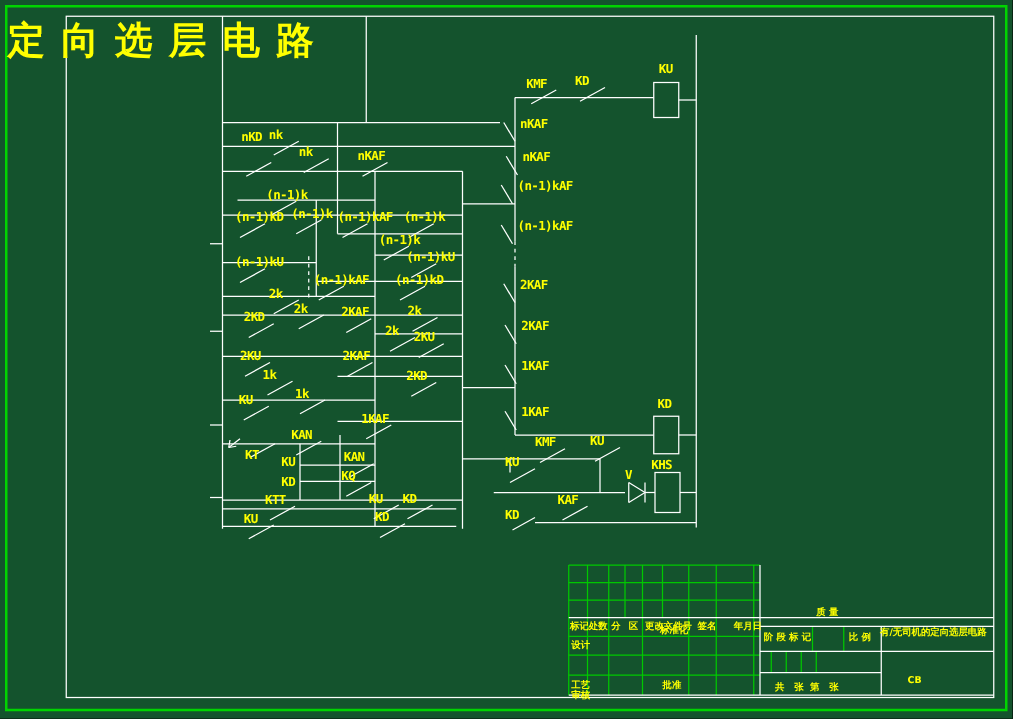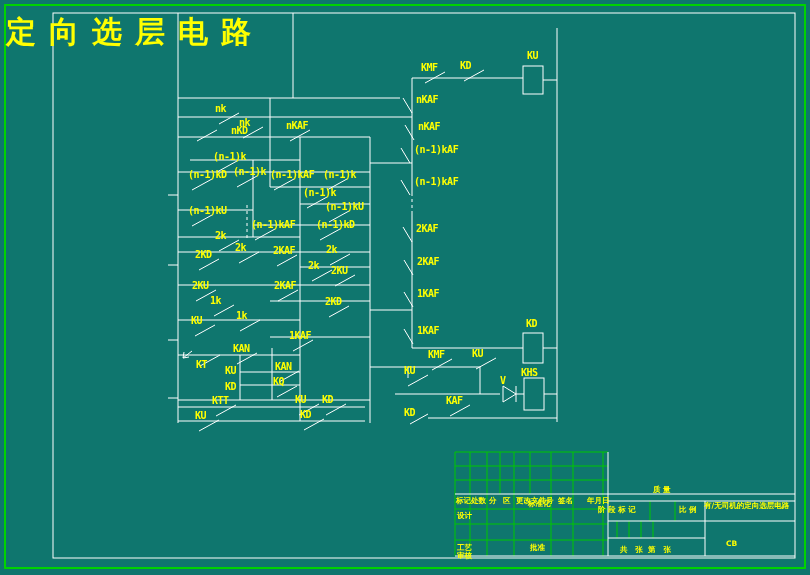--- a/index.html
+++ b/index.html
@@ -1,16 +1,16 @@
 <!DOCTYPE html>
 <html><head>
 <meta charset="utf-8">
 <style>
   html,body{margin:0;padding:0;background:#000;}
-  #stage{position:relative;width:810px;height:575px;background:#0f766e;overflow:hidden;
+  #stage{position:relative;width:810px;height:575px;background:#14532d;overflow:hidden;
          font-family:"DejaVu Sans", sans-serif;cursor:default;}
   #wires{position:absolute;left:0;top:0;z-index:1;}
   #label-layer{position:absolute;left:0;top:0;width:810px;height:575px;z-index:2;pointer-events:none;}
   .clabel{position:absolute;color:#ffff00;font:bold 10px "DejaVu Sans Mono", monospace;
           line-height:1;white-space:pre;letter-spacing:-0.5px;}
   .tlabel{position:absolute;color:#ffff00;font:bold 7.5px "DejaVu Sans", sans-serif;
           line-height:1;white-space:pre;}
   #main-title{position:absolute;left:6px;top:12px;color:#ffff00;
           font:bold 30px "DejaVu Sans", sans-serif;letter-spacing:13px;white-space:pre;z-index:3;}
 </style>
@@ -202,21 +202,21 @@
       <span class="clabel" style="left: 417px; top: 326px;">1KAF</span>
       <span class="clabel" style="left: 428px; top: 350px;">KMF</span>
       <span class="clabel" style="left: 472px; top: 349px;">KU</span>
       <span class="clabel" style="left: 526px; top: 319px;">KD</span>
       <span class="clabel" style="left: 404px; top: 366px;">KU</span>
       <span class="clabel" style="left: 446px; top: 396px;">KAF</span>
       <span class="clabel" style="left: 500px; top: 376px;">V</span>
       <span class="clabel" style="left: 521px; top: 368px;">KHS</span>
       <span class="clabel" style="left: 404px; top: 408px;">KD</span>
       <span class="clabel" style="left: 215px; top: 104px;">nk</span>
-      <span class="clabel" style="left: 193px; top: 126px; margin-left: 38px;">nKD</span>
+      <span class="clabel" style="left: 193px; top: 106px;">nKD</span>
       <span class="clabel" style="left: 239px; top: 118px;">nk</span>
       <span class="clabel" style="left: 286px; top: 121px;">nKAF</span>
       <span class="clabel" style="left: 213px; top: 152px;">(n-1)k</span>
       <span class="clabel" style="left: 188px; top: 170px;">(n-1)kD</span>
       <span class="clabel" style="left: 233px; top: 167px;">(n-1)k</span>
       <span class="clabel" style="left: 270px; top: 170px;">(n-1)kAF</span>
       <span class="clabel" style="left: 323px; top: 170px;">(n-1)k</span>
       <span class="clabel" style="left: 303px; top: 188px;">(n-1)k</span>
       <span class="clabel" style="left: 188px; top: 206px;">(n-1)kU</span>
       <span class="clabel" style="left: 325px; top: 202px;">(n-1)kU</span>
@@ -252,20 +252,20 @@
       <span class="tlabel" style="left: 489px; top: 497px;">分</span>
       <span class="tlabel" style="left: 503px; top: 497px;">区</span>
       <span class="tlabel" style="left: 516px; top: 497px;">更改文件号</span>
       <span class="tlabel" style="left: 558px; top: 497px;">签名</span>
       <span class="tlabel" style="left: 587px; top: 497px;">年月日</span>
       <span class="tlabel" style="left: 457px; top: 512px;">设计</span>
       <span class="tlabel" style="left: 528px; top: 500px;">标准化</span>
       <span class="tlabel" style="left: 457px; top: 552px;">审核</span>
       <span class="tlabel" style="left: 457px; top: 544px;">工艺</span>
       <span class="tlabel" style="left: 530px; top: 544px;">批准</span>
-      <span class="tlabel" style="left: 598px; top: 506px;">阶 段 标 记</span>
+      <span class="tlabel" style="left: 611px; top: 506px;">阶 段 标 记</span>
       <span class="tlabel" style="left: 653px; top: 486px; text-align: center;">质 量</span>
       <span class="tlabel" style="left: 679px; top: 506px;">比 例</span>
       <span class="tlabel" style="left: 620px; top: 546px;">共   张  第   张</span>
       <span class="tlabel" style="left: 704px; top: 502px; text-align: right;">有/无司机的定向选层电路</span>
       <span class="tlabel" style="left: 726px; top: 540px;">CB</span>
     </div>
 </div>
 
 </body></html>

